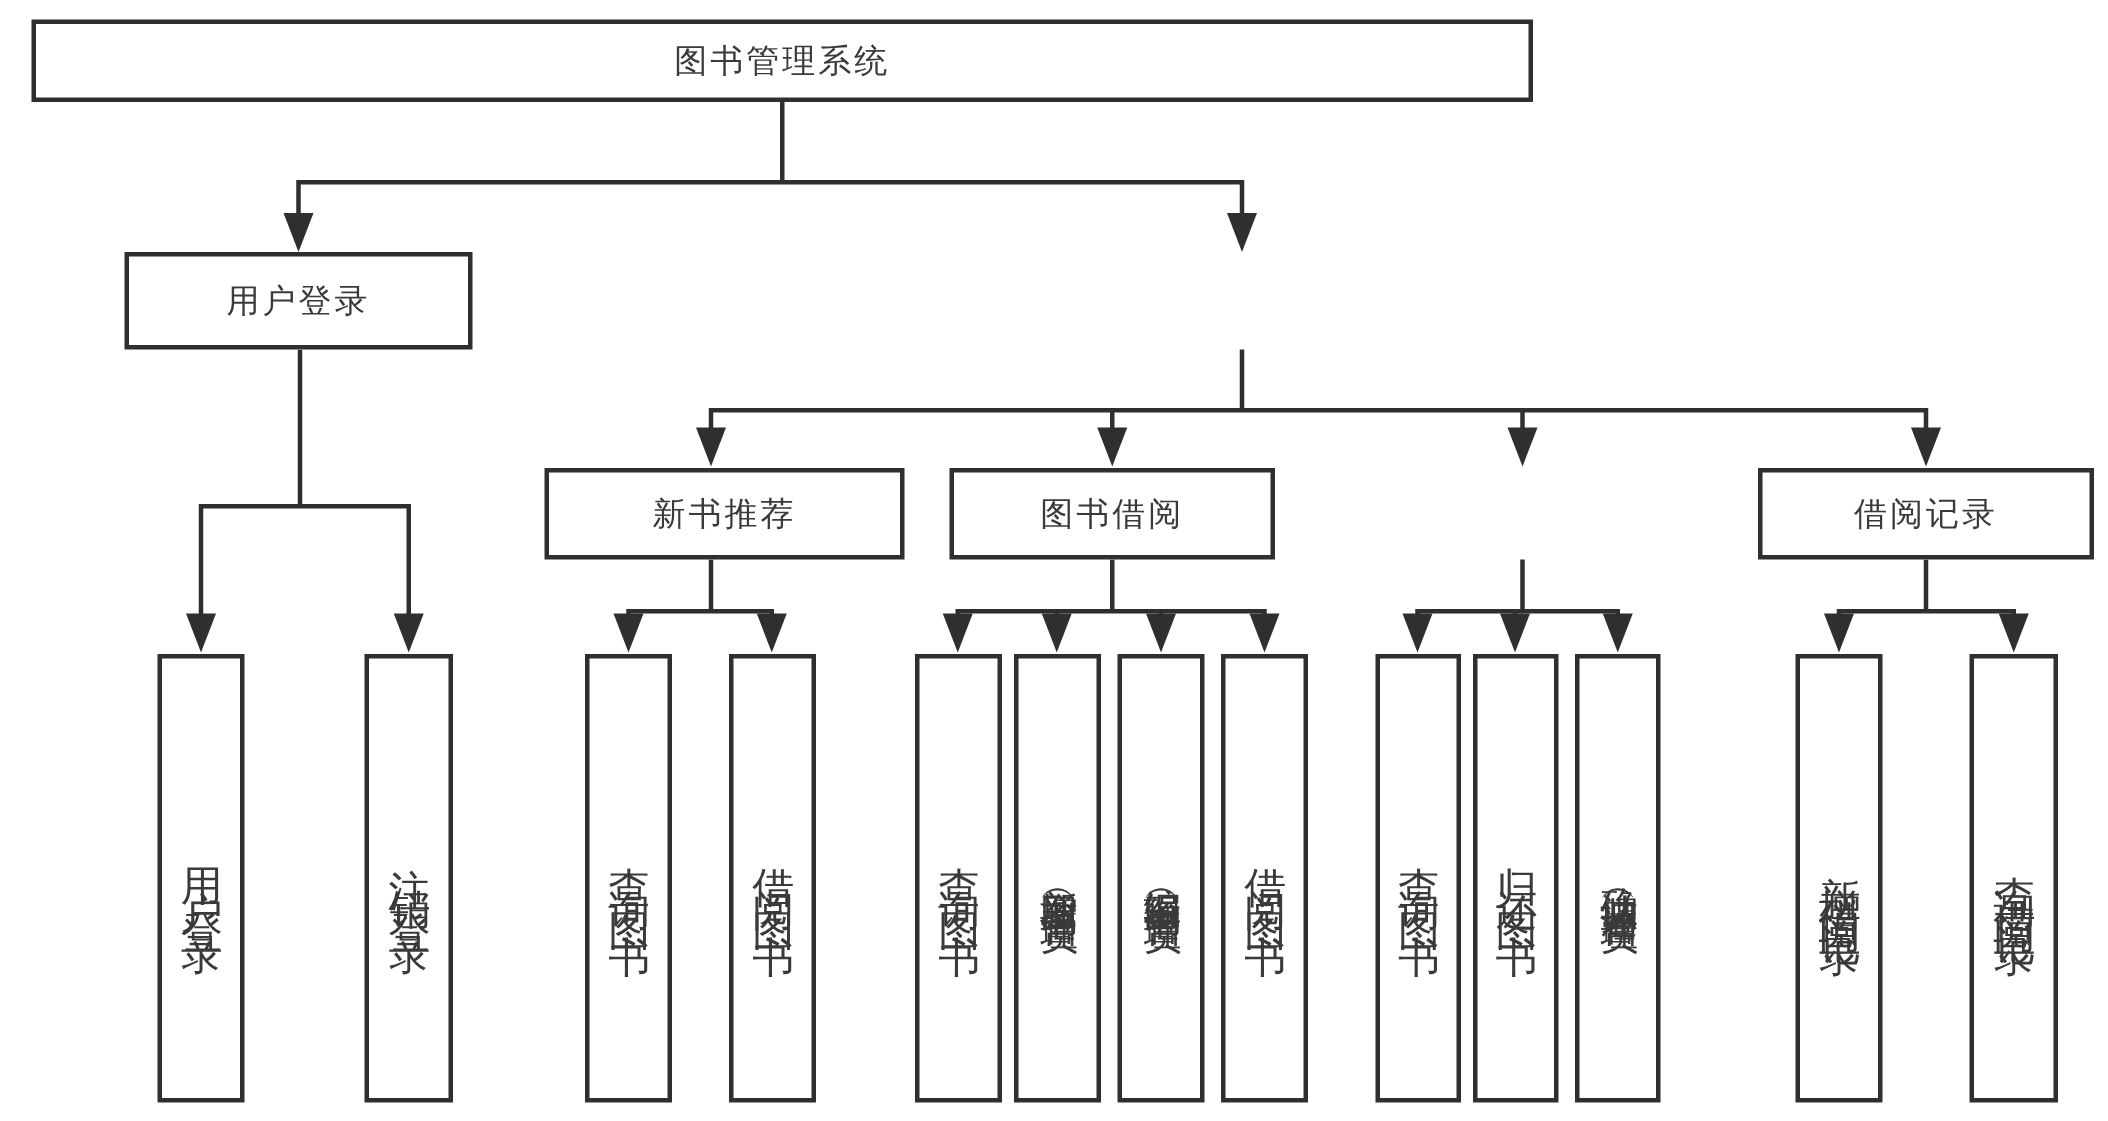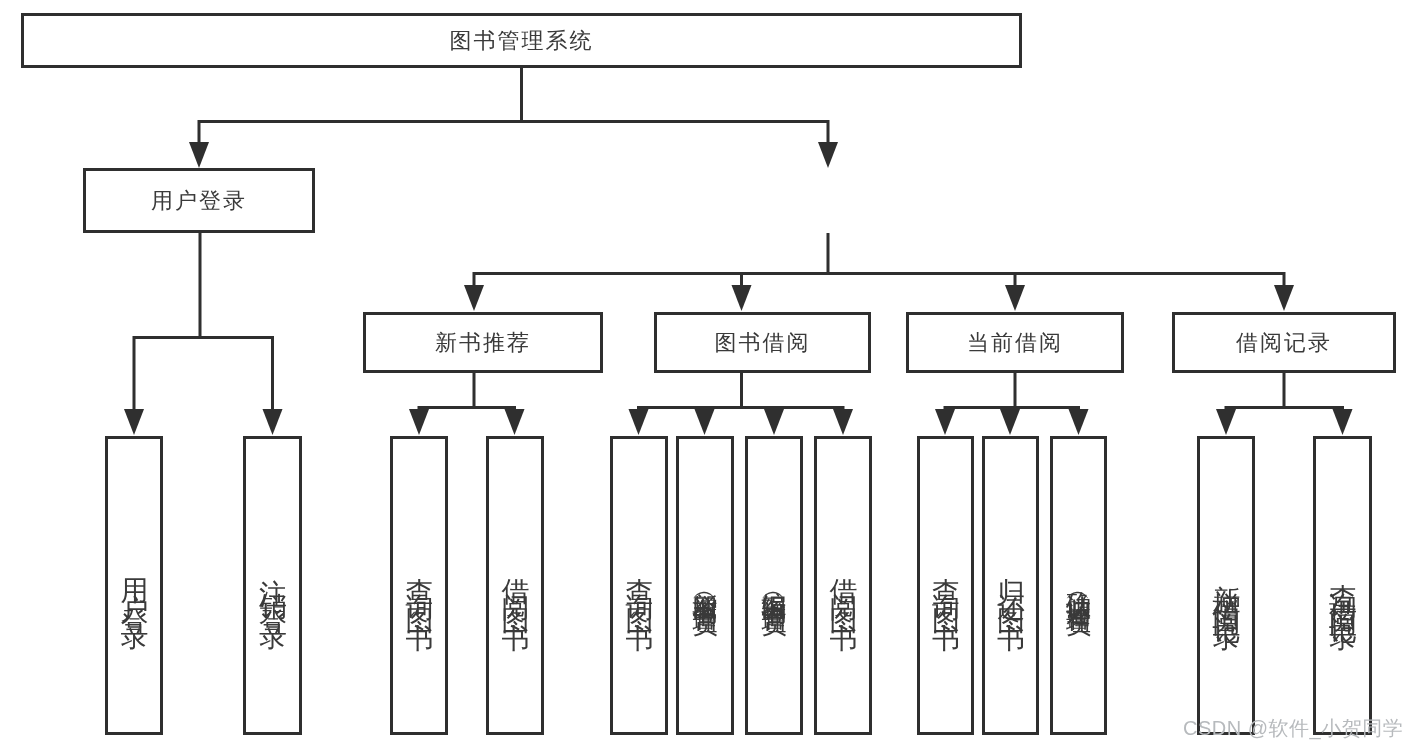--- a/index.html
+++ b/index.html
@@ -95,37 +95,35 @@
       <polygon points="1216,409 1236,409 1226,435"></polygon>
       <polygon points="1332.5,409 1352.5,409 1342.5,435"></polygon>
     </g>
   </svg>
 
   <div class="box hbox" style="left:21px; top:13px; width:1001px; height:55px;">图书管理系统</div>
 
   <div class="box hbox" style="left:83px; top:168px; width:232px; height:65px;">用户登录</div>
 
   <div class="box hbox" style="left:363px; top:312px; width:240px; height:61px;">新书推荐</div>
-  <div class="box hbox" style="left:633px; top:312px; width:217px; height:61px;margin-left:21px;">图书借阅</div>
-  <div class="box hbox" style="left:906px; top:312px; width:218px; height:61px;">当前借阅</div>
+  <div class="box hbox" style="left:633px; top:312px; width:217px; height:61px;">图书借阅</div>
   <div class="box hbox" style="left:1172px; top:312px; width:224px; height:61px;">借阅记录</div>
 
   <div class="box vbox sp4" style="left:105px; top:436px; width:58px; height:299px;">用户登录</div>
   <div class="box vbox sp4" style="left:243px; top:436px; width:59px; height:299px;">注销登录</div>
 
   <div class="box vbox sp4" style="left:390px; top:436px; width:58px; height:299px;">查询图书</div>
   <div class="box vbox sp4" style="left:486px; top:436px; width:58px; height:299px;">借阅图书</div>
 
   <div class="box vbox sp4" style="left:610px; top:436px; width:58px; height:299px;">查询图书</div>
   <div class="box vbox sp9" style="left:676px; top:436px; width:58px; height:299px;">新增图书（管理员）</div>
   <div class="box vbox sp9" style="left:745px; top:436px; width:58px; height:299px;">编辑图书（管理员）</div>
   <div class="box vbox sp4" style="left:814px; top:436px; width:58px; height:299px;">借阅图书</div>
 
   <div class="box vbox sp4" style="left:917px; top:436px; width:57px; height:299px;">查询图书</div>
   <div class="box vbox sp4" style="left:982px; top:436px; width:57px; height:299px;">归还图书</div>
   <div class="box vbox sp9" style="left:1050px; top:436px; width:57px; height:299px;">确认归还（管理员）</div>
 
   <div class="box vbox sp6" style="left:1197px; top:436px; width:58px; height:299px;">新增借阅记录</div>
   <div class="box vbox sp6" style="left:1313px; top:436px; width:59px; height:299px;">查询借阅记录</div>
 
-  <div class="watermark">CSDN @软件_小贺同学</div>
 
 </div>
 
 </body></html>

